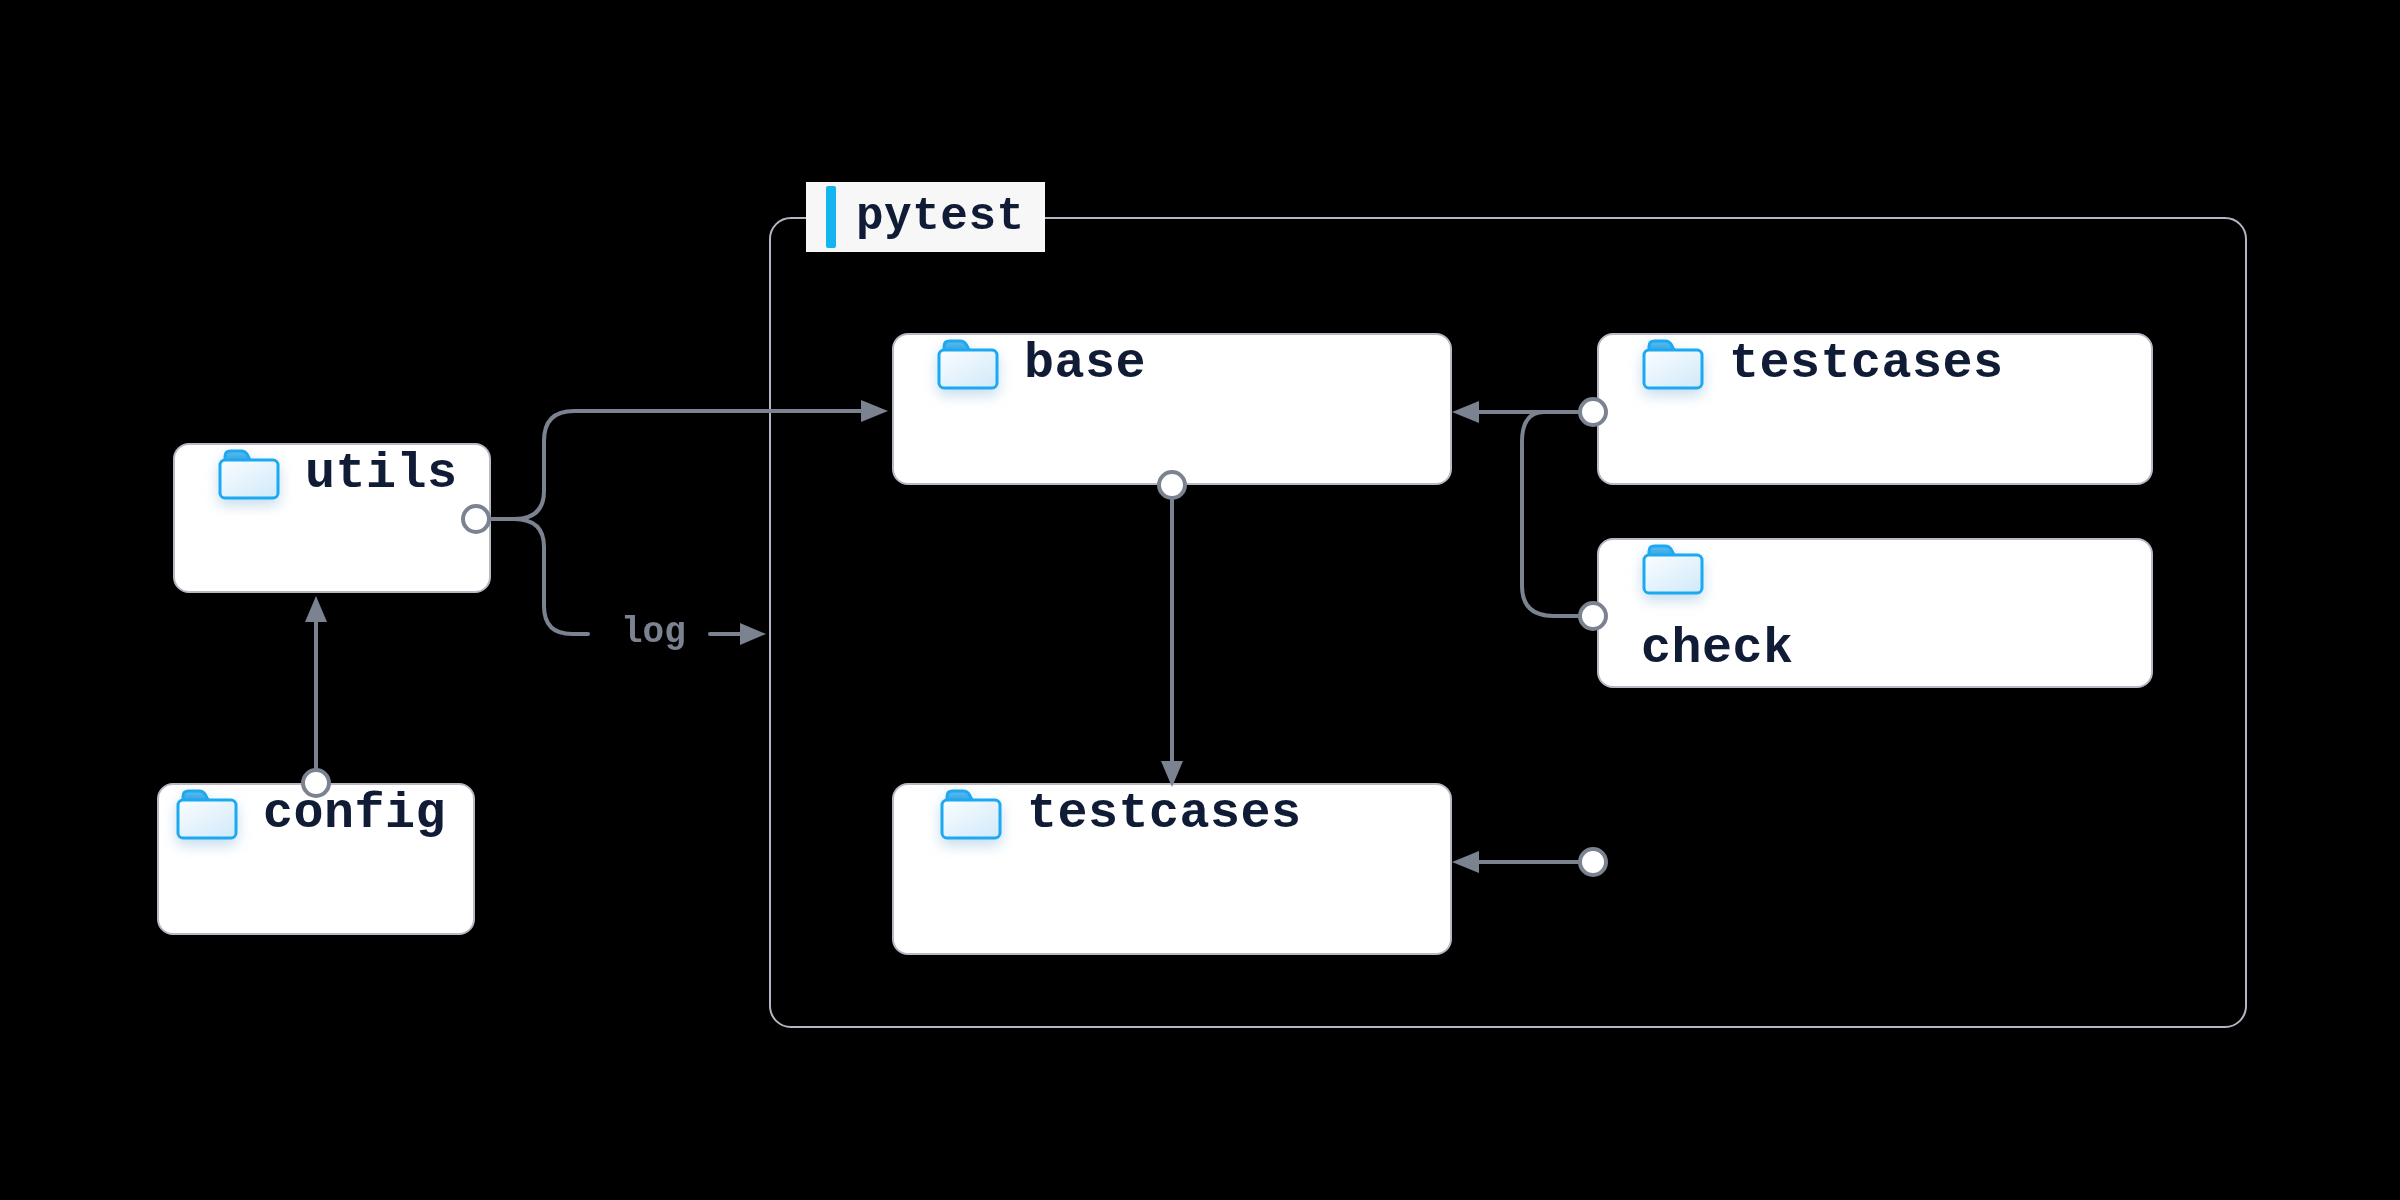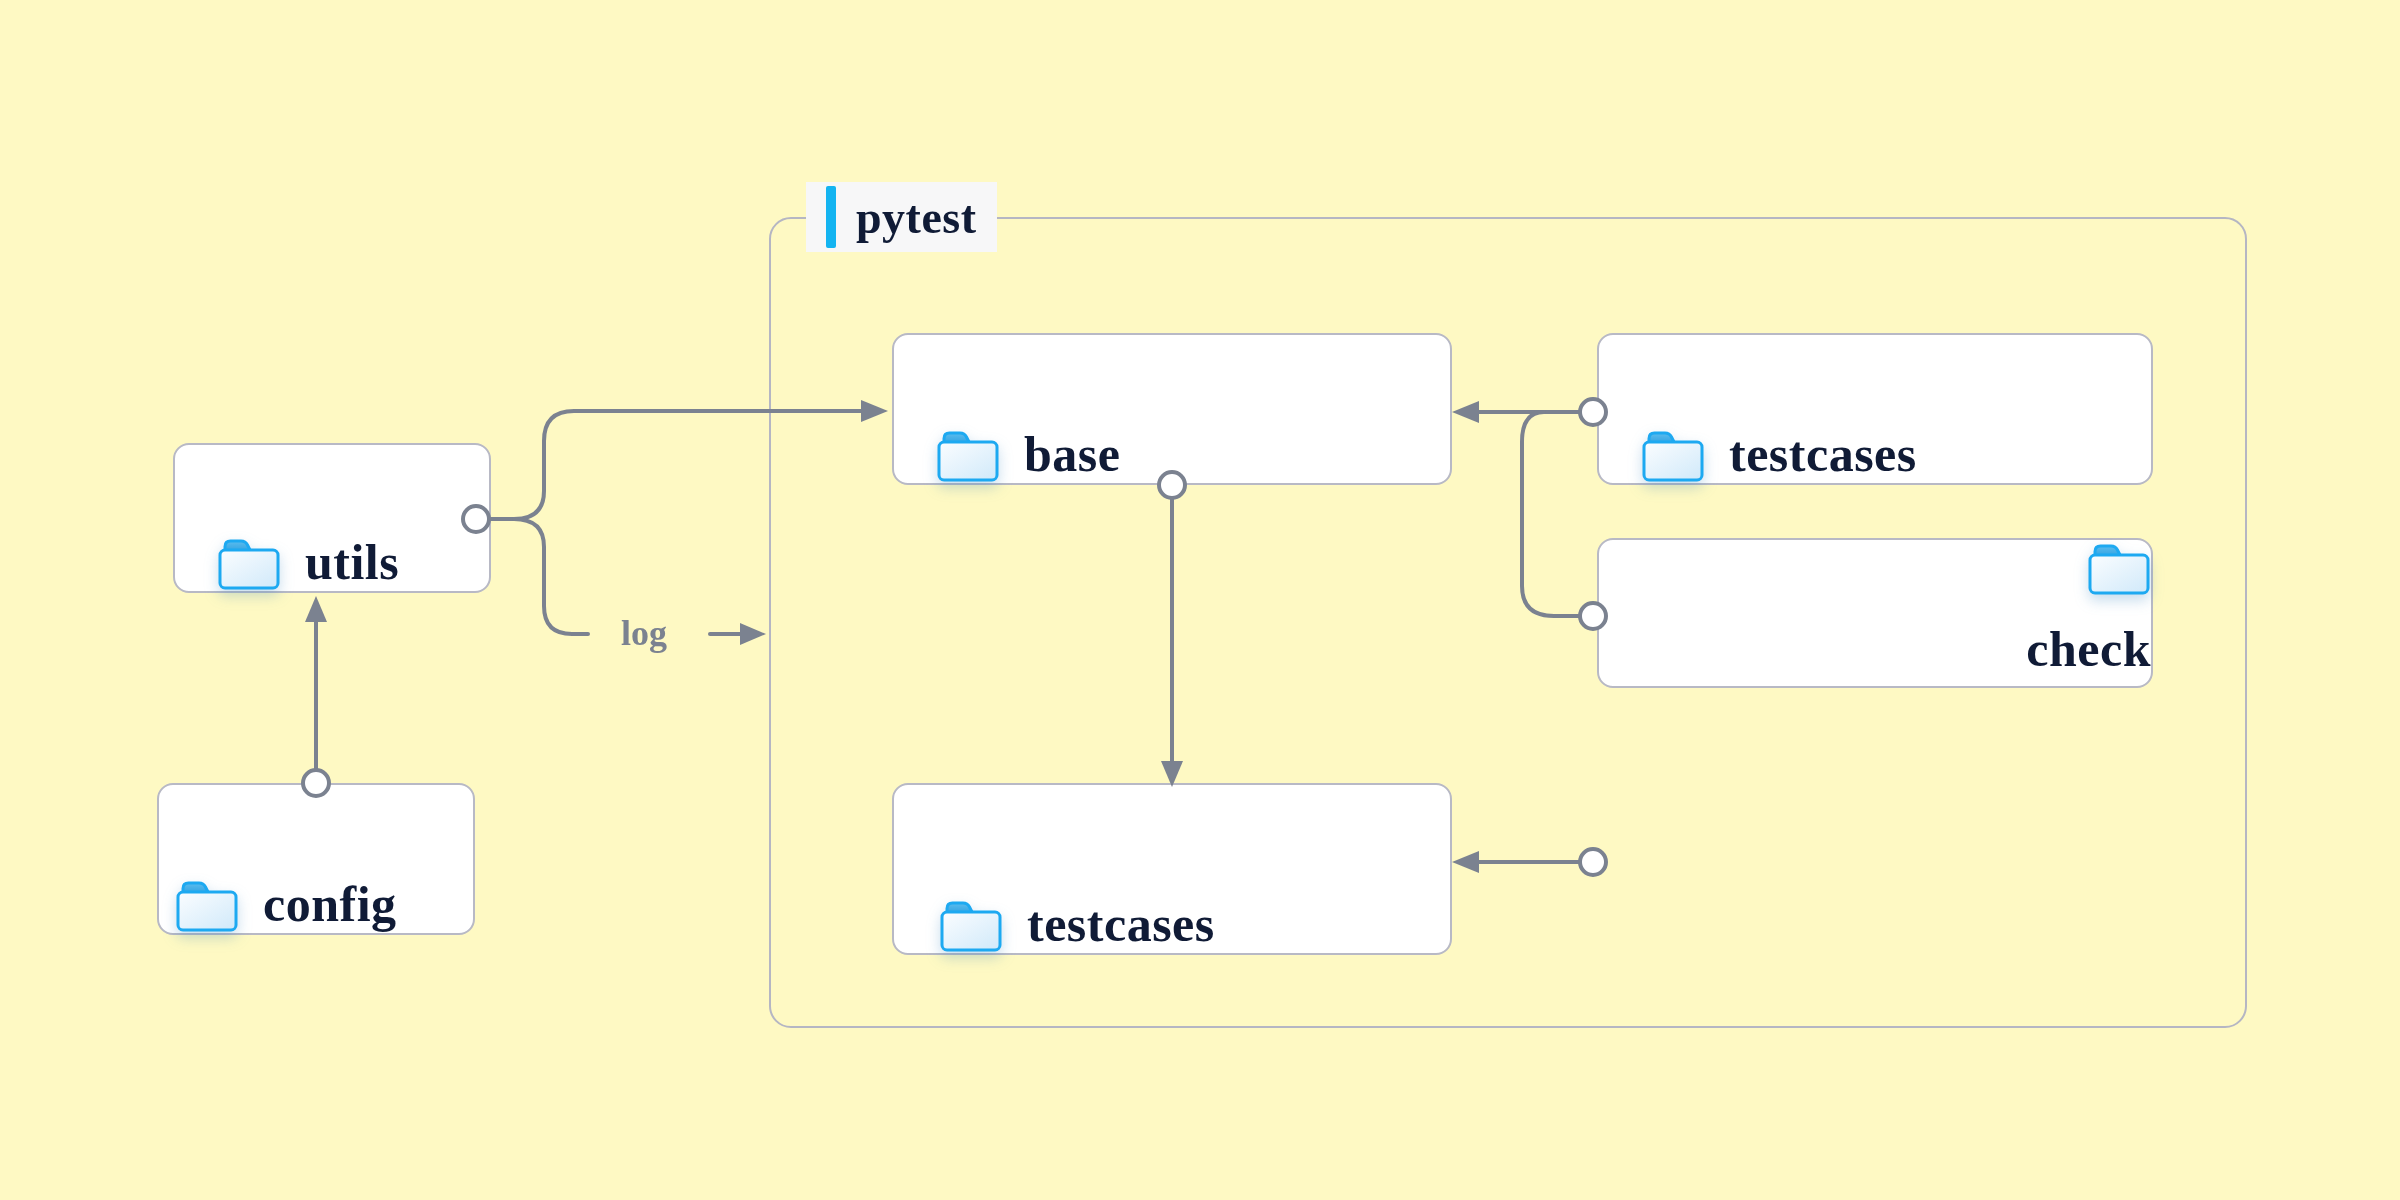--- a/index.html
+++ b/index.html
@@ -1,34 +1,34 @@
 <!DOCTYPE html>
 <html><head>
 <meta charset="utf-8">
 <style>
   html,body{margin:0;padding:0;background:#f7f7f8;}
   .canvas{
-    position:relative;width:2400px;height:1200px;background:#fef9c3;
-    font-family:Liberation Serif, serif;overflow:hidden;
+    position:relative;width:2400px;height:1200px;background:#000000;
+    font-family:Liberation Mono, monospace;overflow:hidden;
   }
   
   .group{
     position:absolute;left:769px;top:217px;width:1478px;height:811px;
     border:2px solid #b5b6c3;border-radius:22px;box-sizing:border-box;
   }
   .group-label{
     position:absolute;left:806px;top:182px;height:70px;z-index:4;
     display:flex;align-items:center;gap:20px;padding:0 20px;background:#f7f7f8;
   }
   .group-label .bar{width:10px;height:62px;background:#14b4f1;border-radius:2px;}
   .group-label .txt{font-size:46px;font-weight:700;color:#101b36;letter-spacing:.5px;}
   
   .node{
     position:absolute;background:#ffffff;border:2px solid #b8b9c5;border-radius:16px;
-    box-sizing:border-box;display:flex;align-items:flex-end;gap:24px;padding-left:42px;z-index:2;
+    box-sizing:border-box;display:flex;align-items:flex-start;gap:24px;padding-left:42px;z-index:2;
   }
   .node .label{font-size:50px;font-weight:700;color:#101b36;letter-spacing:.5px;}
   .n-utils    {left:157px; top:443px; width:318px; height:150px;margin-left:16px;}
   .n-config   {left:157px; top:783px; width:318px; height:152px;padding-left:16px;}
   .n-base     {left:892px; top:333px; width:560px; height:152px;}
   .n-testcases{left:892px; top:783px; width:560px; height:172px;padding-left:45px;}
   .n-pymilvus {left:1597px;top:333px; width:556px; height:152px;}
   .n-check    {left:1597px;top:538px; width:556px; height:150px;flex-direction:column;}
   .n-common   {left:1597px;top:783px; width:556px; height:152px;}
   .folder{width:64px;height:56px;flex:0 0 auto;filter:drop-shadow(0 6px 7px rgba(50,130,190,.28));}

